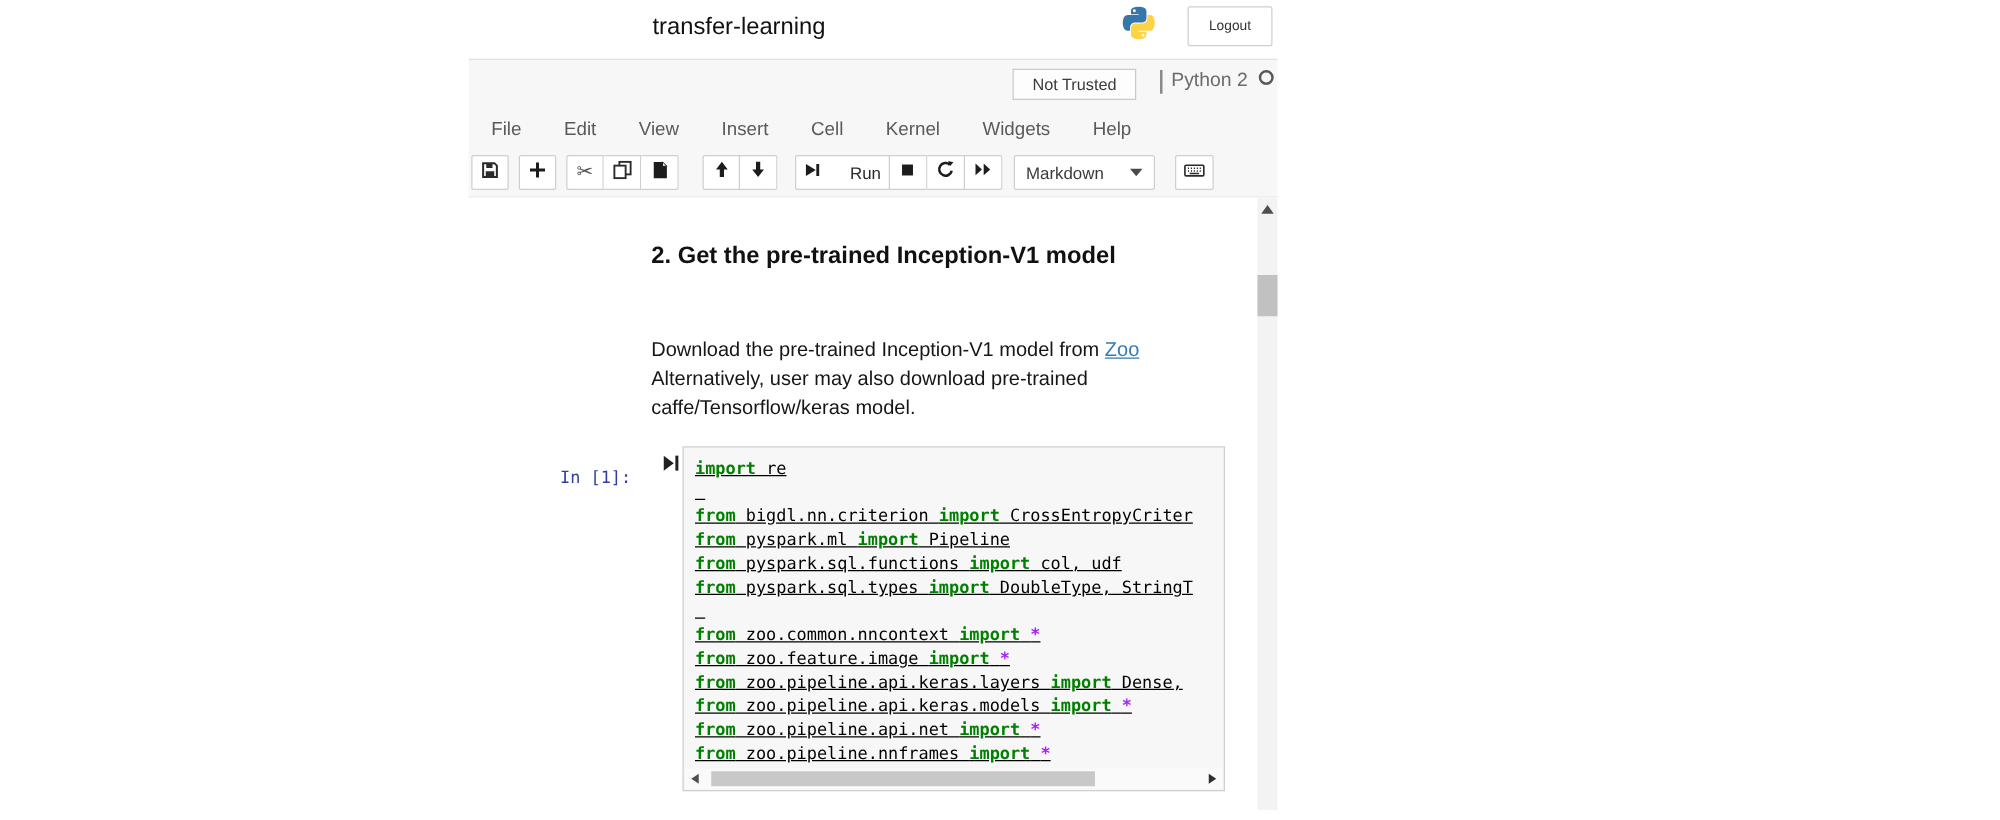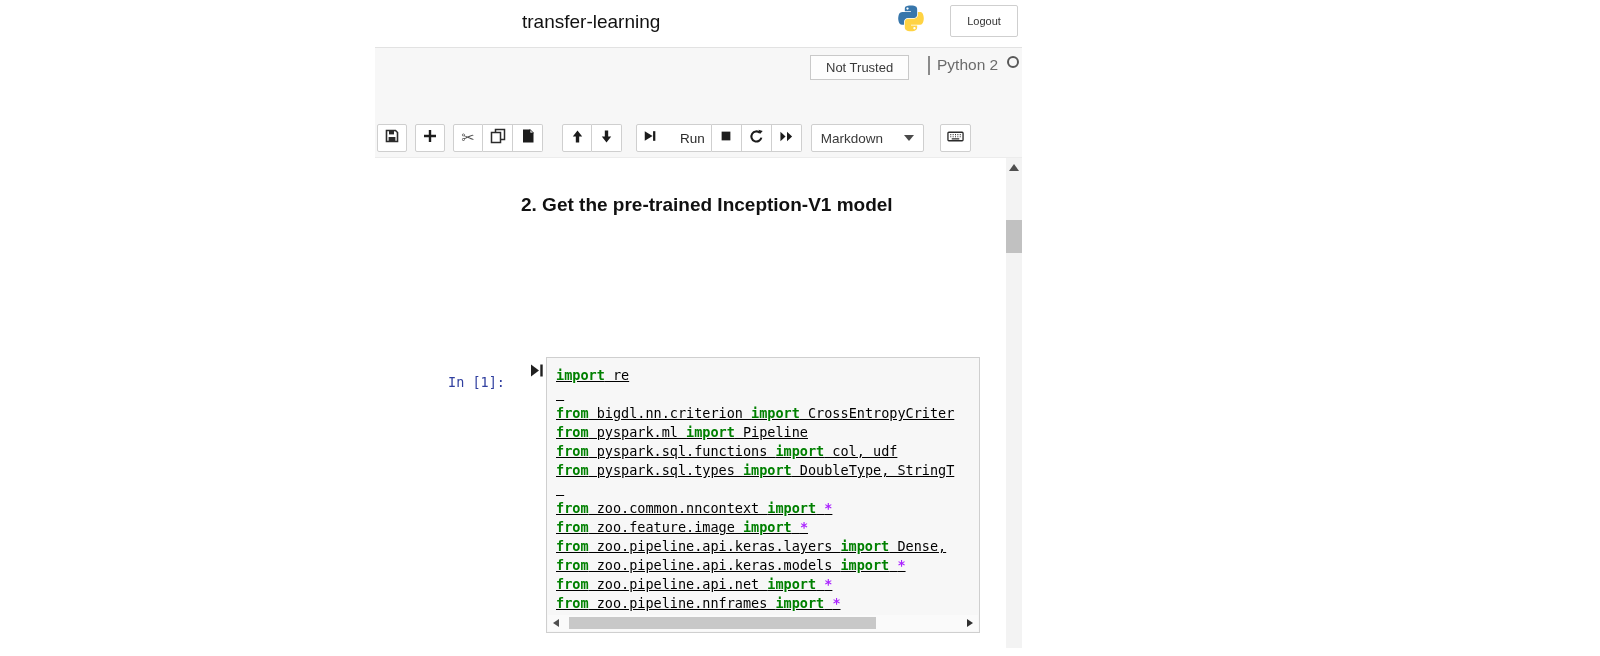--- a/index.html
+++ b/index.html
@@ -103,20 +103,30 @@
   </div>
 
   <div id="panel">
     <div id="trust-badge">Not Trusted</div>
     <div id="kernel-box">
       <div id="kernel-sep"></div>
       <div id="kernel-name">Python 2</div>
       <div id="kernel-ind"></div>
     </div>
 
+    <nav id="menubar">
+        <div class="menu-item">File</div>
+        <div class="menu-item">Edit</div>
+        <div class="menu-item">View</div>
+        <div class="menu-item">Insert</div>
+        <div class="menu-item">Cell</div>
+        <div class="menu-item">Kernel</div>
+        <div class="menu-item">Widgets</div>
+        <div class="menu-item">Help</div>
+      </nav>
 
     <div id="toolbar">
       <div class="btn-group">
         <div class="tb-btn">
           <span>
             <svg width="16" height="16" viewBox="0 0 16 16">
                 <path d="M2.5 2.5h9l2 2v9h-11z" fill="none" stroke="#2b2b2b" stroke-width="1.6"></path>
                 <rect x="5" y="3" width="5" height="3.4" fill="#2b2b2b"></rect>
                 <rect x="4.6" y="9" width="6.8" height="4" fill="#2b2b2b"></rect>
               </svg>
@@ -217,20 +227,21 @@
           </span>
         </div>
       </div>
     </div>
   </div>
 
   <div id="notebook">
 
     <div id="md-heading">2. Get the pre-trained Inception-V1 model</div>
 
+    <div id="md-para"><span>Download the pre-trained Inception-V1 model from </span><a id="md-link">Zoo</a><br><span>Alternatively, user may also download pre-trained caffe/Tensorflow/keras model.</span></div>
 
     <div id="code-prompt">In [1]:</div>
 
     <div id="run-marker">
       <svg width="14" height="15" viewBox="0 0 14 15">
           <path d="M1 1.5 9 7.5 1 13.5z" fill="#212121"></path>
           <rect x="10.3" y="1.5" width="2.4" height="12" fill="#212121"></rect>
         </svg>
     </div>
 

